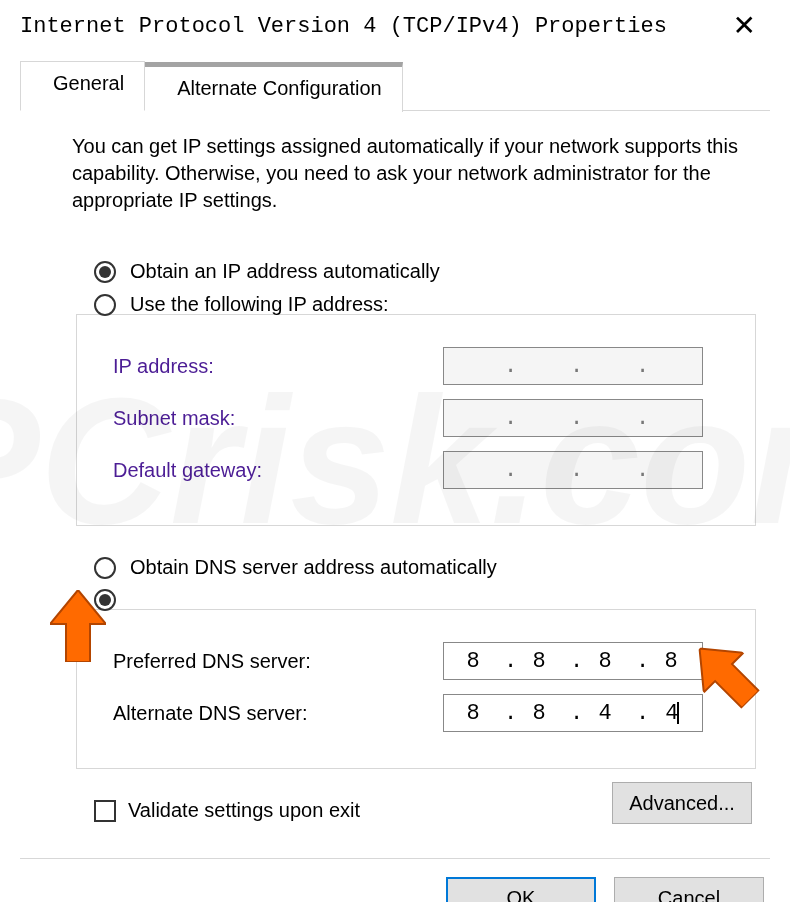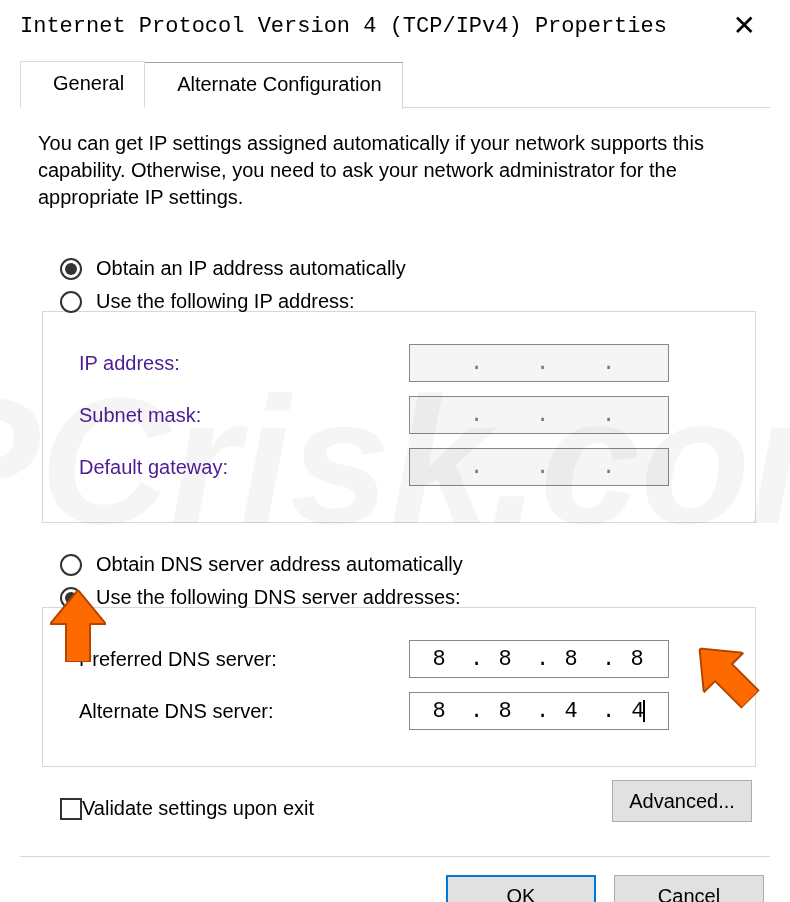--- a/index.html
+++ b/index.html
@@ -43,30 +43,31 @@
     padding: 10px 20px 12px 32px;
     border: 1px solid #d7d7d7;
     border-bottom: none;
     background: #fff;
     position: relative;
     bottom: -1px;
     cursor: default;
   }
   .tab.inactive {
     background: #fff;
-    border-top: 1px solid #a3a3a3;
+    border-top: 5px solid #a3a3a3;
     border-right: 1px solid #d7d7d7;
     border-left: none;
     top:2px;
   }
   .tab.active {
     border-bottom: 1px solid #fff;
   }
   .content {
     padding: 22px 30px 12px 38px;
+    margin-left: 34px;
   }
   .desc {
     line-height: 1.35;
     margin-bottom: 46px;
   }
   .radio-row {
     display: flex;
     align-items: center;
     gap: 14px;
     margin: 10px 0 10px 22px;
@@ -114,21 +115,21 @@
   }
   .ip-input.disabled {
     background: #f5f5f5;
     color: #777;
   }
   .ip-seg { width: 48px; text-align: center; }
   .ip-dot { width:6px; text-align:center;}
   .checkbox-row {
     display: flex;
     align-items: center;
-    gap: 0;
+    gap: 12px;
     margin: 24px 0 0 22px;
   }
   .chkbox {
     width: 22px; height: 22px;
     border: 2px solid #333;
     display: inline-block;
     flex-shrink: 0;
   }
   .advanced-row {
     display: flex;
@@ -259,21 +260,20 @@
         </div>
       </div>
     </div>
 
     <div class="radio-row">
       <span class="radio-outline"></span>
       <span>Obtain DNS server address automatically</span>
     </div>
     <div class="radio-row" style="margin-bottom:0">
       <span class="radio-outline checked"></span>
-      <span>Use the following DNS server addresses:</span>
     </div>
 
     <div class="groupbox">
       <div class="field-row">
         <span class="field-label enabled">Preferred DNS server:</span>
         <div class="ip-input">
           <span class="ip-seg">8</span>
             <span class="ip-dot">.</span>
           <span class="ip-seg">8</span>
             <span class="ip-dot">.</span>

